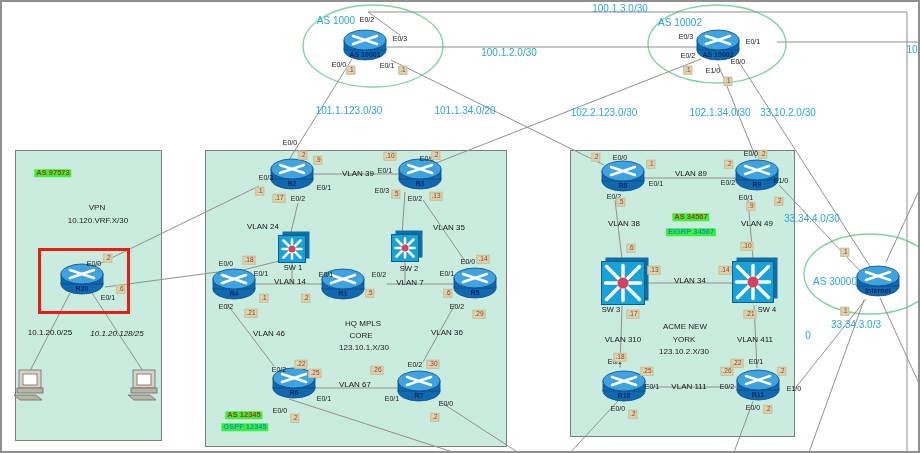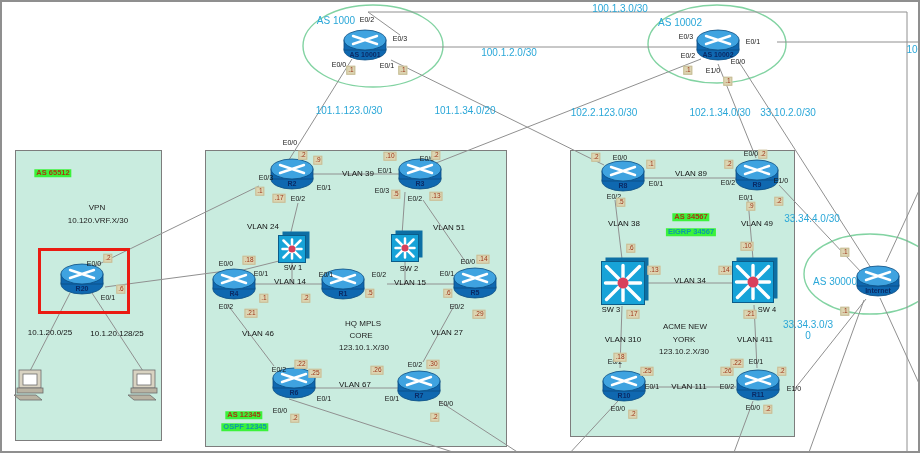--- a/index.html
+++ b/index.html
@@ -235,21 +235,21 @@
   <div id="labels">
       <div class="lbl ip" style="left: 618px; top: 7px;">100.1.3.0/30</div>
       <div class="lbl ip" style="left: 507px; top: 51px;">100.1.2.0/30</div>
       <div class="lbl ip" style="left: 901px; top: 48px; margin-left: 16px;">100.2</div>
       <div class="lbl ip" style="left: 347px; top: 109px;">101.1.123.0/30</div>
       <div class="lbl ip" style="left: 463px; top: 109px;">101.1.34.0/20</div>
       <div class="lbl ip" style="left: 602px; top: 111px;">102.2.123.0/30</div>
       <div class="lbl ip" style="left: 718px; top: 111px;">102.1.34.0/30</div>
       <div class="lbl ip" style="left: 786px; top: 111px;">33.10.2.0/30</div>
       <div class="lbl ip" style="left: 810px; top: 217px;">33.34.4.0/30</div>
-      <div class="lbl ip" style="left: 806px; top: 323px;">33.34.3.0/3</div>
+      <div class="lbl ip" style="left: 854px; top: 323px;">33.34.3.0/3</div>
       <div class="lbl ip" style="left: 806px; top: 334px;">0</div>
       <div class="lbl ip" style="left: 334px; top: 19px;">AS 1000</div>
       <div class="lbl ip" style="left: 678px; top: 21px;">AS 10002</div>
       <div class="lbl ip" style="left: 833px; top: 280px;">AS 30000</div>
       <div class="lbl iface" style="left: 365px; top: 17px;">E0/2</div>
       <div class="lbl iface" style="left: 398px; top: 36px;">E0/3</div>
       <div class="lbl iface" style="left: 337px; top: 62px;">E0/0</div>
       <div class="lbl iface" style="left: 385px; top: 63px;">E0/1</div>
       <div class="lbl iface" style="left: 684px; top: 34px;">E0/3</div>
       <div class="lbl iface" style="left: 751px; top: 39px;">E0/1</div>
@@ -289,44 +289,44 @@
       <div class="lbl iface" style="left: 650px; top: 384px;">E0/1</div>
       <div class="lbl iface" style="left: 616px; top: 406px;">E0/0</div>
       <div class="lbl iface" style="left: 754px; top: 359px;">E0/1</div>
       <div class="lbl iface" style="left: 725px; top: 384px;">E0/2</div>
       <div class="lbl iface" style="left: 751px; top: 405px;">E0/0</div>
       <div class="lbl iface" style="left: 792px; top: 386px;">E1/0</div>
       <div class="lbl iface" style="left: 92px; top: 261px;">E0/0</div>
       <div class="lbl iface" style="left: 106px; top: 295px;">E0/1</div>
       <div class="lbl vlan" style="left: 356px; top: 172px;">VLAN 39</div>
       <div class="lbl vlan" style="left: 261px; top: 225px;">VLAN 24</div>
-      <div class="lbl vlan" style="left: 447px; top: 226px;">VLAN 51</div>
+      <div class="lbl vlan" style="left: 447px; top: 226px;">VLAN 35</div>
       <div class="lbl vlan" style="left: 288px; top: 280px;">VLAN 14</div>
-      <div class="lbl vlan" style="left: 408px; top: 281px;">VLAN 15</div>
-      <div class="lbl vlan" style="left: 256px; top: 332px;">VLAN 46</div>
-      <div class="lbl vlan" style="left: 445px; top: 331px;">VLAN 27</div>
+      <div class="lbl vlan" style="left: 408px; top: 281px;">VLAN 7</div>
+      <div class="lbl vlan" style="left: 267px; top: 332px;">VLAN 46</div>
+      <div class="lbl vlan" style="left: 445px; top: 331px;">VLAN 36</div>
       <div class="lbl vlan" style="left: 353px; top: 383px;">VLAN 67</div>
       <div class="lbl vlan" style="left: 689px; top: 172px;">VLAN 89</div>
       <div class="lbl vlan" style="left: 622px; top: 222px;">VLAN 38</div>
       <div class="lbl vlan" style="left: 755px; top: 222px;">VLAN 49</div>
       <div class="lbl vlan" style="left: 688px; top: 279px;">VLAN 34</div>
       <div class="lbl vlan" style="left: 621px; top: 338px;">VLAN 310</div>
       <div class="lbl vlan" style="left: 753px; top: 338px;">VLAN 411</div>
       <div class="lbl vlan" style="left: 687px; top: 385px;">VLAN 111</div>
       <div class="lbl vlan" style="left: 48px; top: 331px;">10.1.20.0/25</div>
-      <div class="lbl vlan" style="left: 115px; top: 332px;">10.1.20.128/25</div>
+      <div class="lbl vlan" style="left: 115px; top: 332px; font-style: italic;">10.1.20.128/25</div>
       <div class="lbl title" style="left: 95px; top: 206px;">VPN</div>
       <div class="lbl title" style="left: 96px; top: 219px;">10.120.VRF.X/30</div>
       <div class="lbl title" style="left: 361px; top: 322px;">HQ MPLS</div>
       <div class="lbl title" style="left: 359px; top: 334px;">CORE</div>
       <div class="lbl title" style="left: 362px; top: 346px;">123.10.1.X/30</div>
       <div class="lbl title" style="left: 683px; top: 325px;">ACME NEW</div>
       <div class="lbl title" style="left: 682px; top: 338px;">YORK</div>
       <div class="lbl title" style="left: 682px; top: 350px;">123.10.2.X/30</div>
-      <div class="lbl tag tag-as" style="left: 51px; top: 171px;">AS 65512</div>
+      <div class="lbl tag tag-as" style="left: 51px; top: 171px;">AS 97573</div>
       <div class="lbl tag tag-as" style="left: 242px; top: 413px;">AS 12345</div>
       <div class="lbl tag tag-proto" style="left: 243px; top: 425px; text-align: center;">OSPF 12345</div>
       <div class="lbl tag tag-as" style="left: 689px; top: 215px; text-align: center;">AS 34567</div>
       <div class="lbl tag tag-proto" style="left: 689px; top: 230px;">EIGRP 34567</div>
       <div class="lbl badge" style="left: 349px; top: 68px;">.1</div>
       <div class="lbl badge" style="left: 401px; top: 68px;">.1</div>
       <div class="lbl badge" style="left: 686px; top: 68px;">.1</div>
       <div class="lbl badge" style="left: 726px; top: 79px;">.1</div>
       <div class="lbl badge" style="left: 301px; top: 153px;">.2</div>
       <div class="lbl badge" style="left: 316px; top: 158px;">.9</div>

